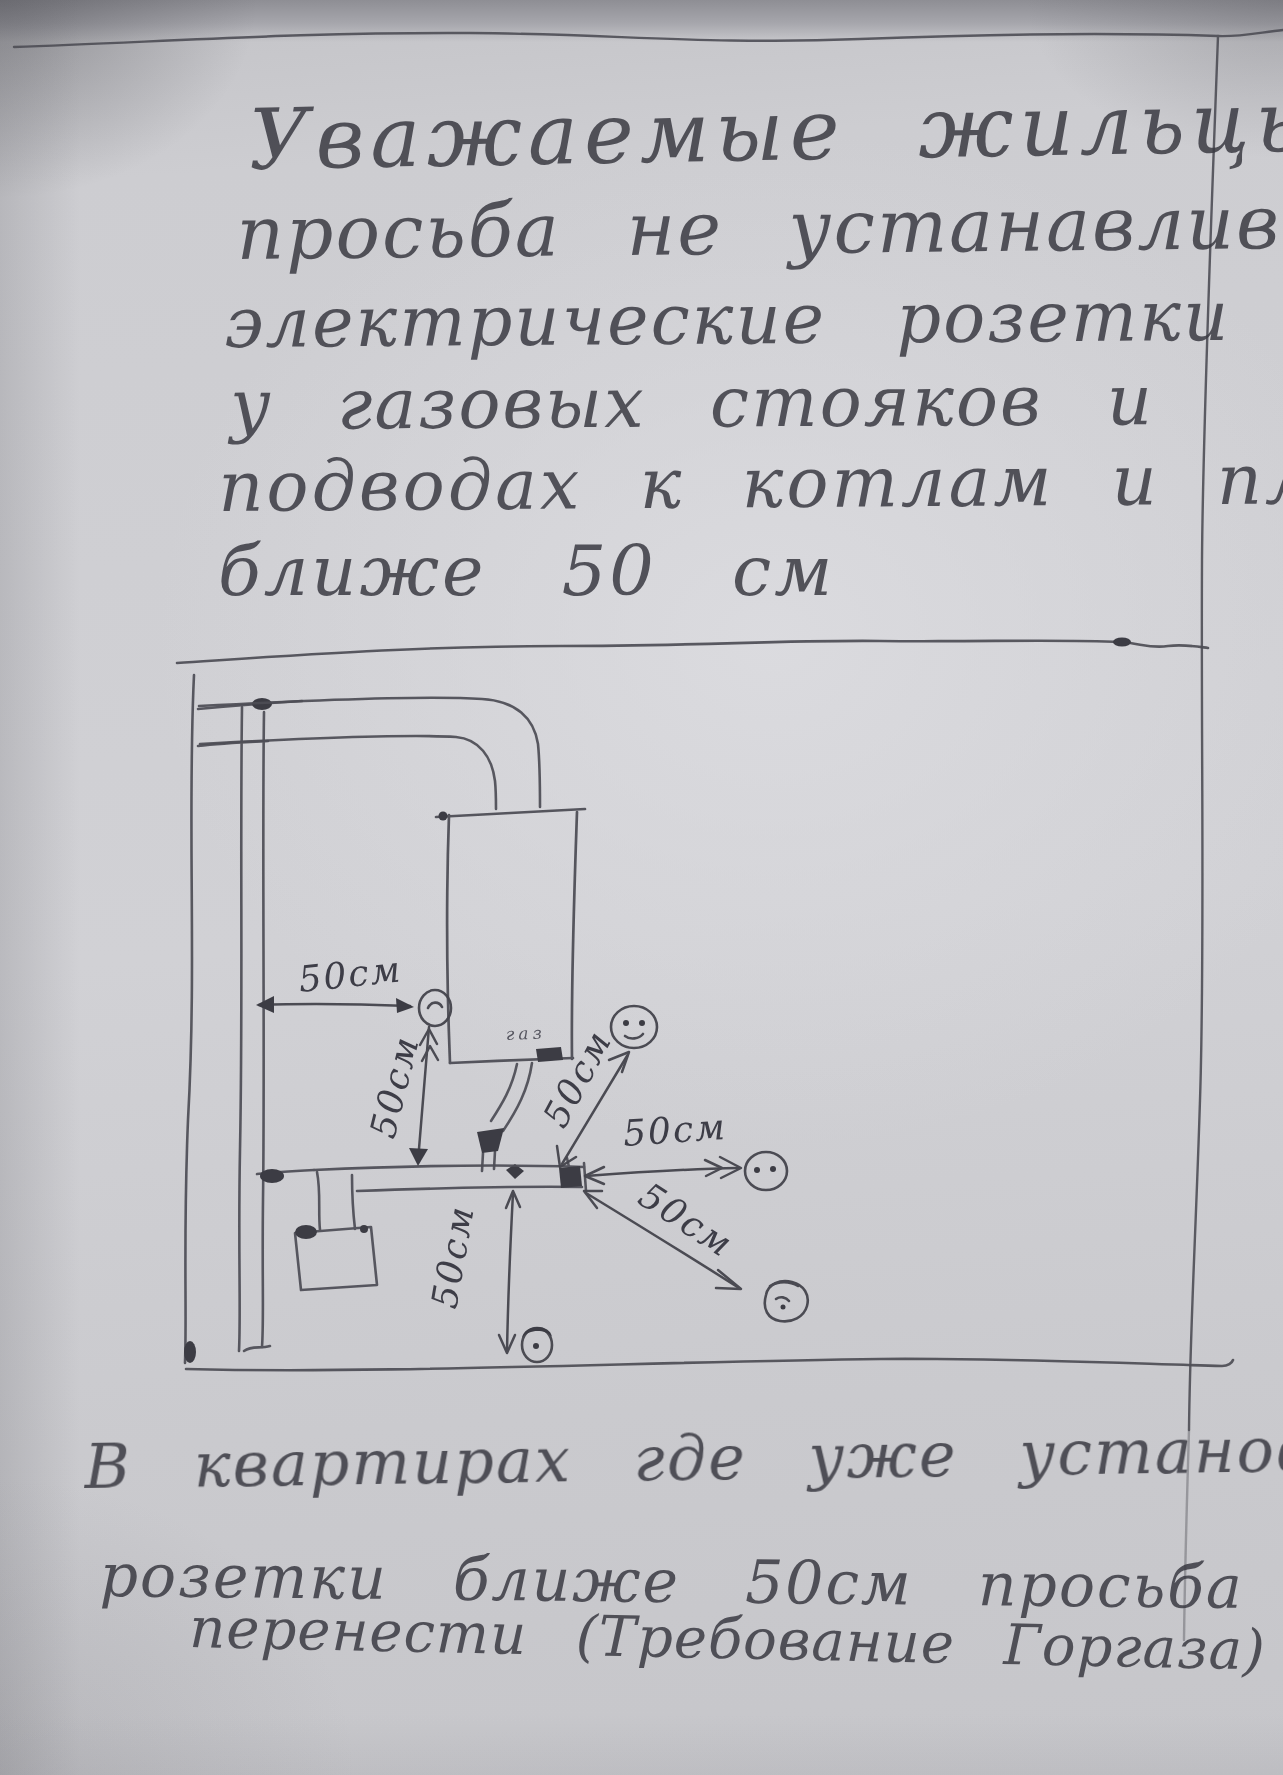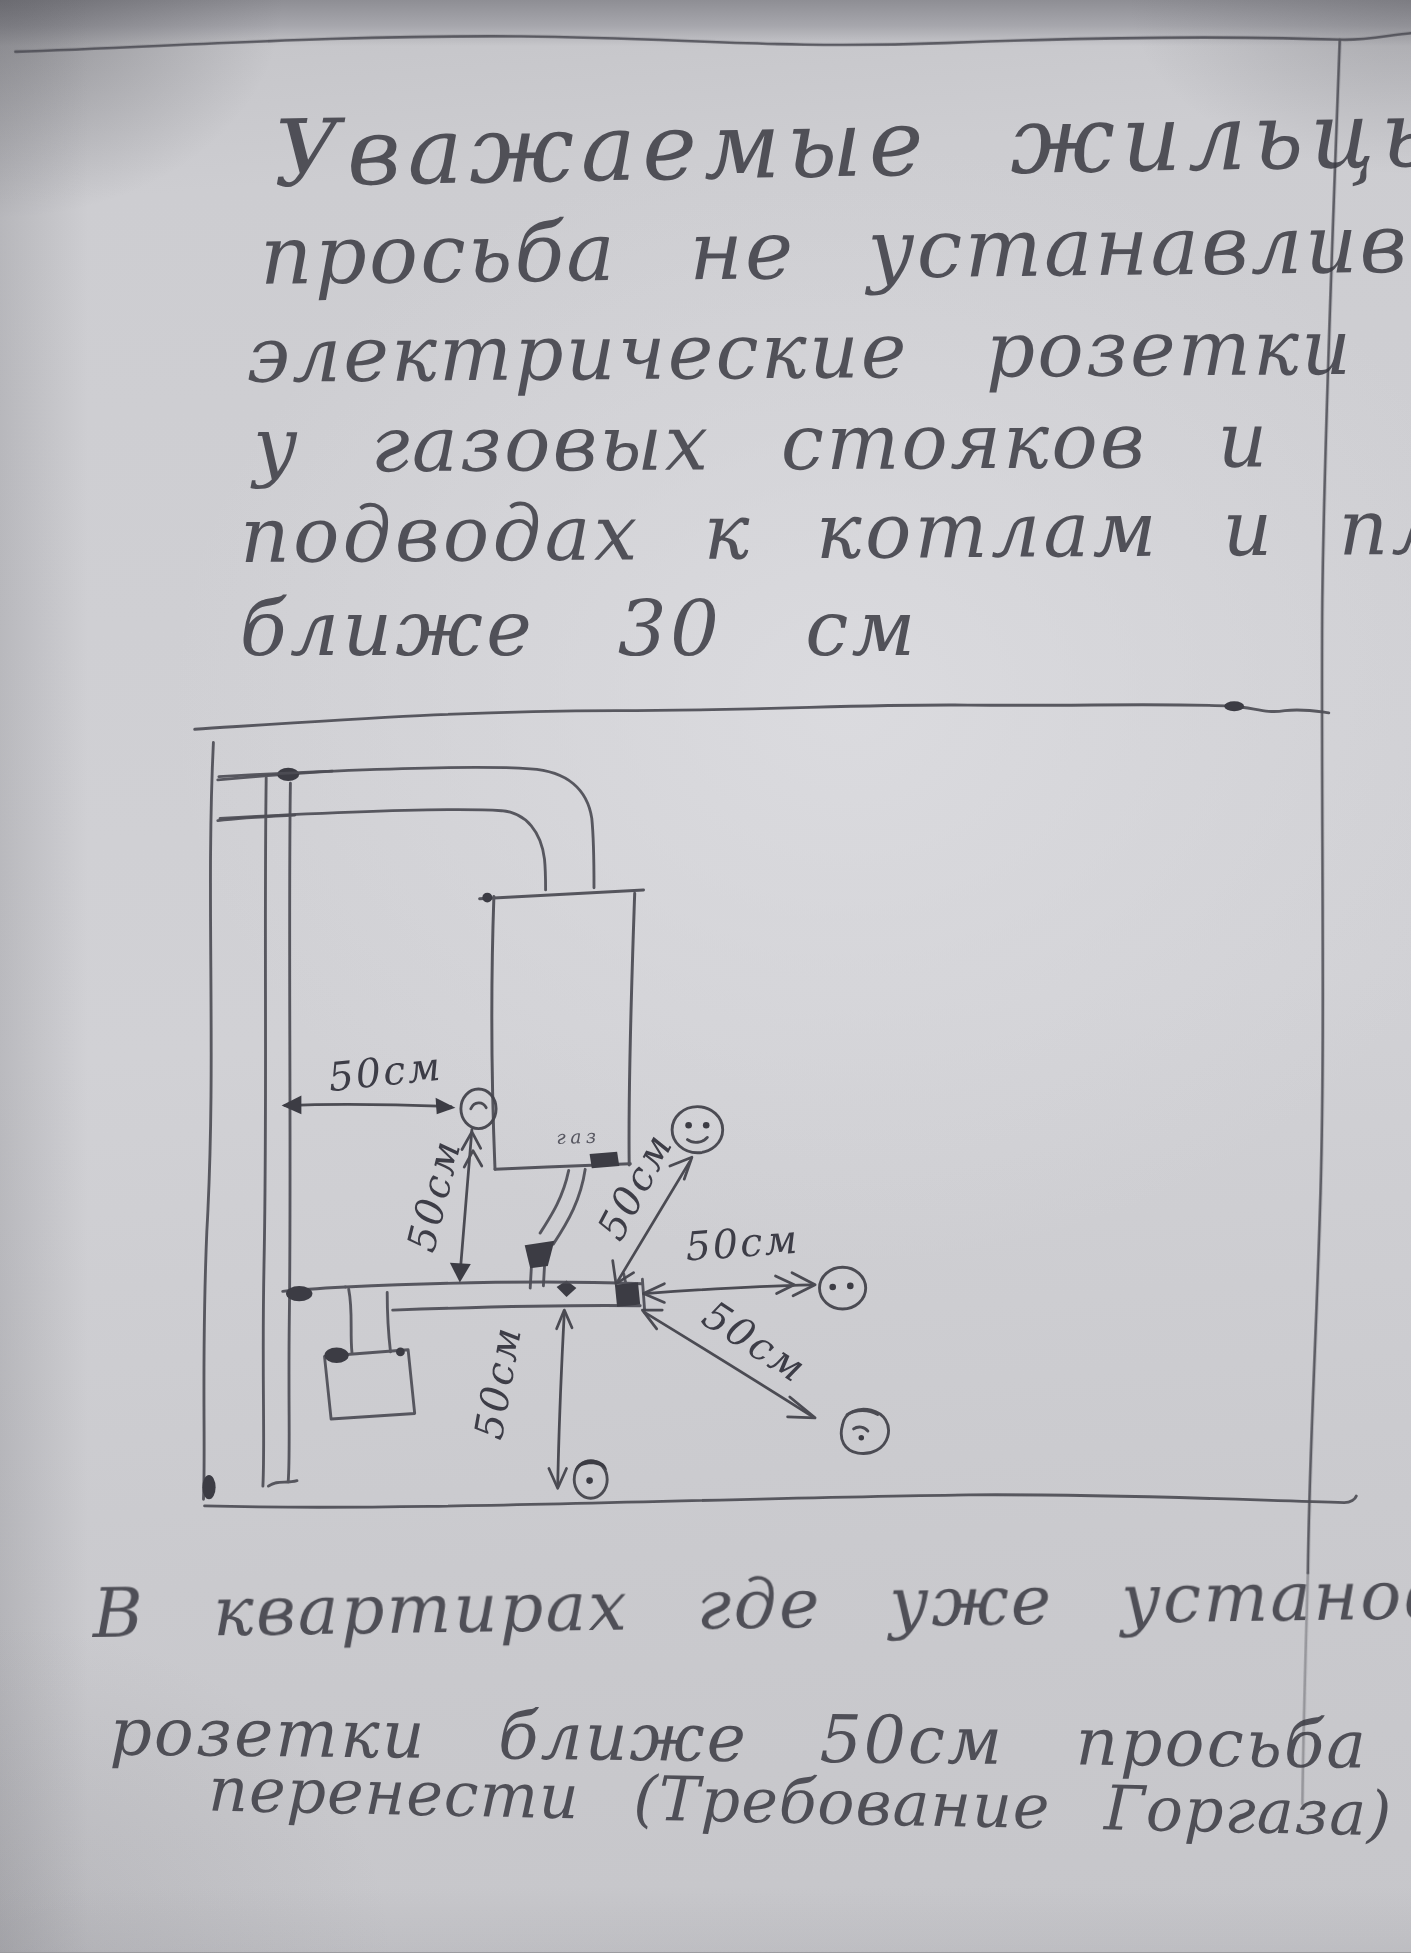--- a/index.html
+++ b/index.html
@@ -180,19 +180,19 @@
     <text class="dim" transform="translate(624,1146) rotate(-4)">50см</text>
     <text class="dim" transform="translate(636,1202) rotate(33)">50см</text>
     <text class="dim" transform="translate(456,1310) rotate(-80)">50см</text>
   </svg>
 
   <div class="hw l1">Уважаемые жильцы</div>
   <div class="hw l2">просьба не устанавливать</div>
   <div class="hw l3">электрические розетки</div>
   <div class="hw l4">у газовых стояков и</div>
   <div class="hw l5">подводах к котлам и плитам</div>
-  <div class="hw l6">ближе 30 см</div>
+  <div class="hw l6">ближе 50 см</div>
 
   <div class="hw b1">В квартирах где уже установлены</div>
   <div class="hw b2">розетки ближе 50см просьба их</div>
   <div class="hw b3">перенести (Требование Горгаза)</div>
 
 </div>
 
 </body></html>

